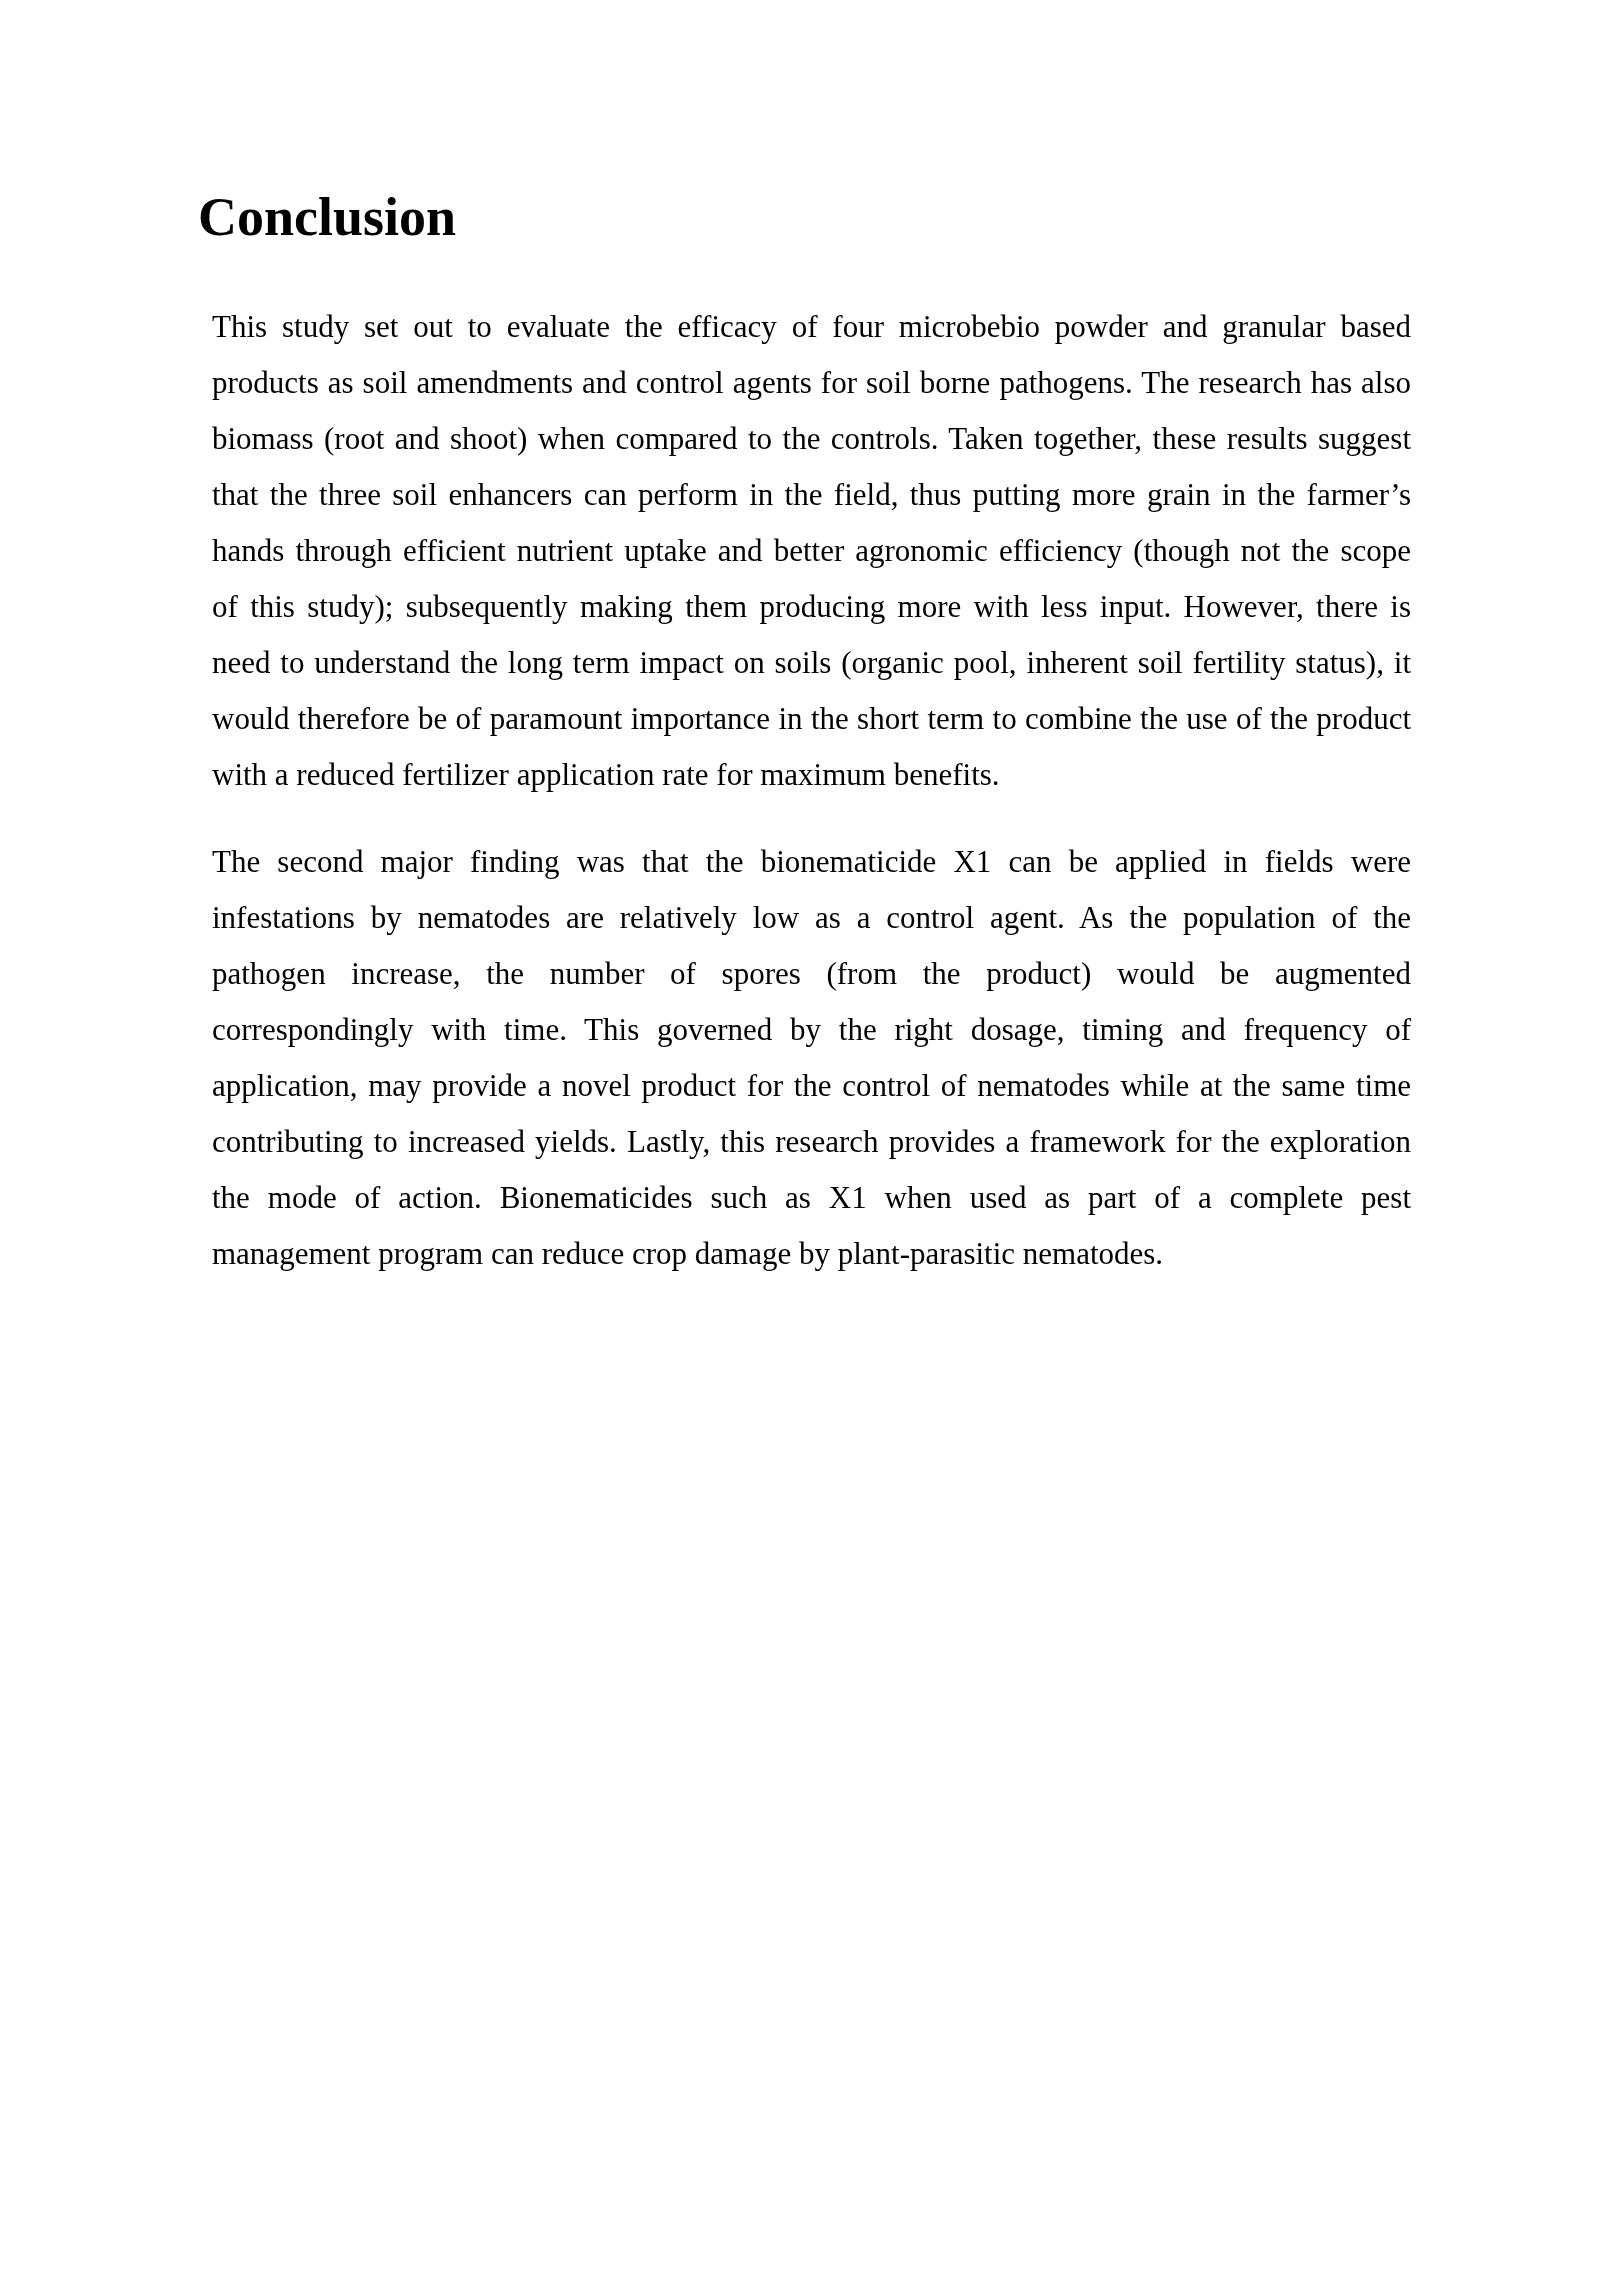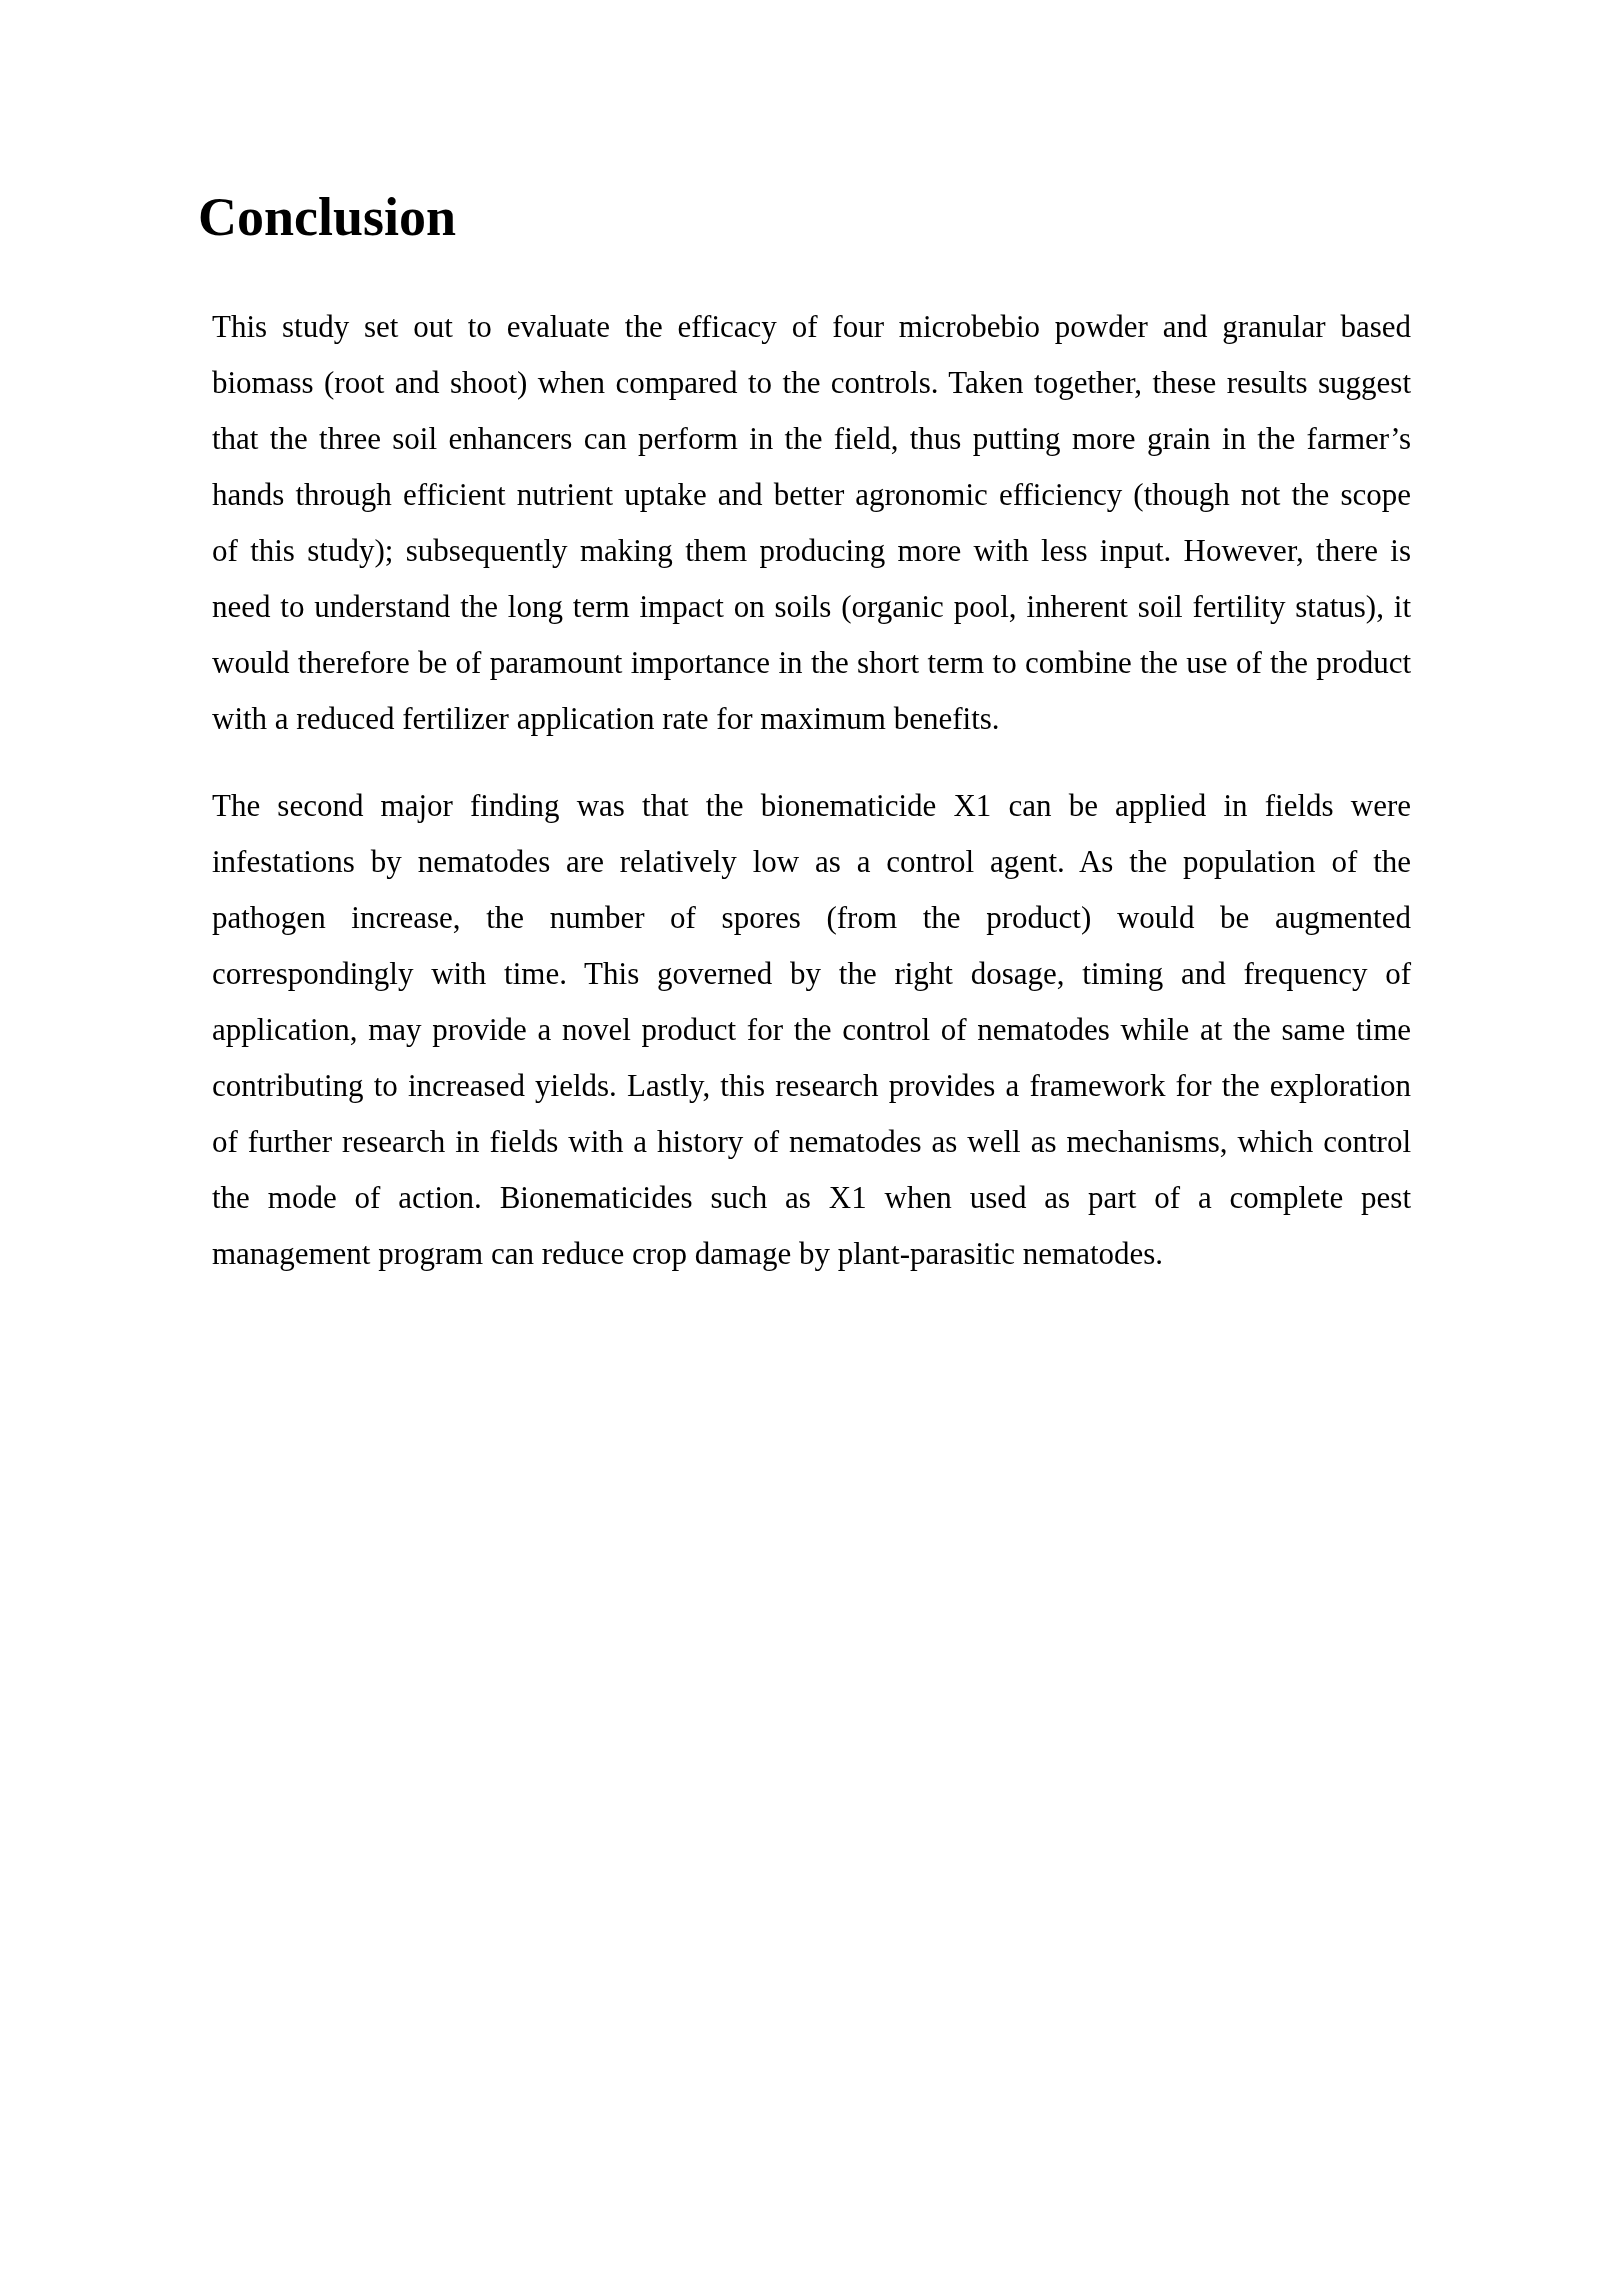--- a/index.html
+++ b/index.html
@@ -55,36 +55,36 @@
 </style>
 </head>
 <body>
 
 <div class="page">
   <h1 class="heading">Conclusion</h1>
 
   <div class="body-text">
       <div class="para">
         <div class="line">This study set out to evaluate the efficacy of four microbebio powder and granular based</div>
+        <div class="line">products as soil amendments and control agents for soil borne pathogens. The research has also</div>
         <div class="line">biomass (root and shoot) when compared to the controls. Taken together, these results suggest</div>
         <div class="line">that the three soil enhancers can perform in the field, thus putting more grain in the farmer’s</div>
         <div class="line">hands through efficient nutrient uptake and better agronomic efficiency (though not the scope</div>
         <div class="line">of this study); subsequently making them producing more with less input. However, there is</div>
         <div class="line">need to understand the long term impact on soils (organic pool, inherent soil fertility status), it</div>
         <div class="line">would therefore be of paramount importance in the short term to combine the use of the product</div>
         <div class="line line-last">with a reduced fertilizer application rate for maximum benefits.</div>
       </div>
       <div class="para">
         <div class="line">The second major finding was that the bionematicide X1 can be applied in fields were</div>
         <div class="line">infestations by nematodes are relatively low as a control agent. As the population of the</div>
         <div class="line">pathogen increase, the number of spores (from the product) would be augmented</div>
         <div class="line">correspondingly with time. This governed by the right dosage, timing and frequency of</div>
         <div class="line">application, may provide a novel product for the control of nematodes while at the same time</div>
         <div class="line">contributing to increased yields. Lastly, this research provides a framework for the exploration</div>
-        <div class="line">of further research in fields with a history of nematodes as well as mechanisms, which control</div>
         <div class="line">the mode of action. Bionematicides such as X1 when used as part of a complete pest</div>
         <div class="line line-last">management program can reduce crop damage by plant-parasitic nematodes.</div>
       </div>
     </div>
 
   <div class="page-number">22</div>
 </div>
 
 
 </body></html>

